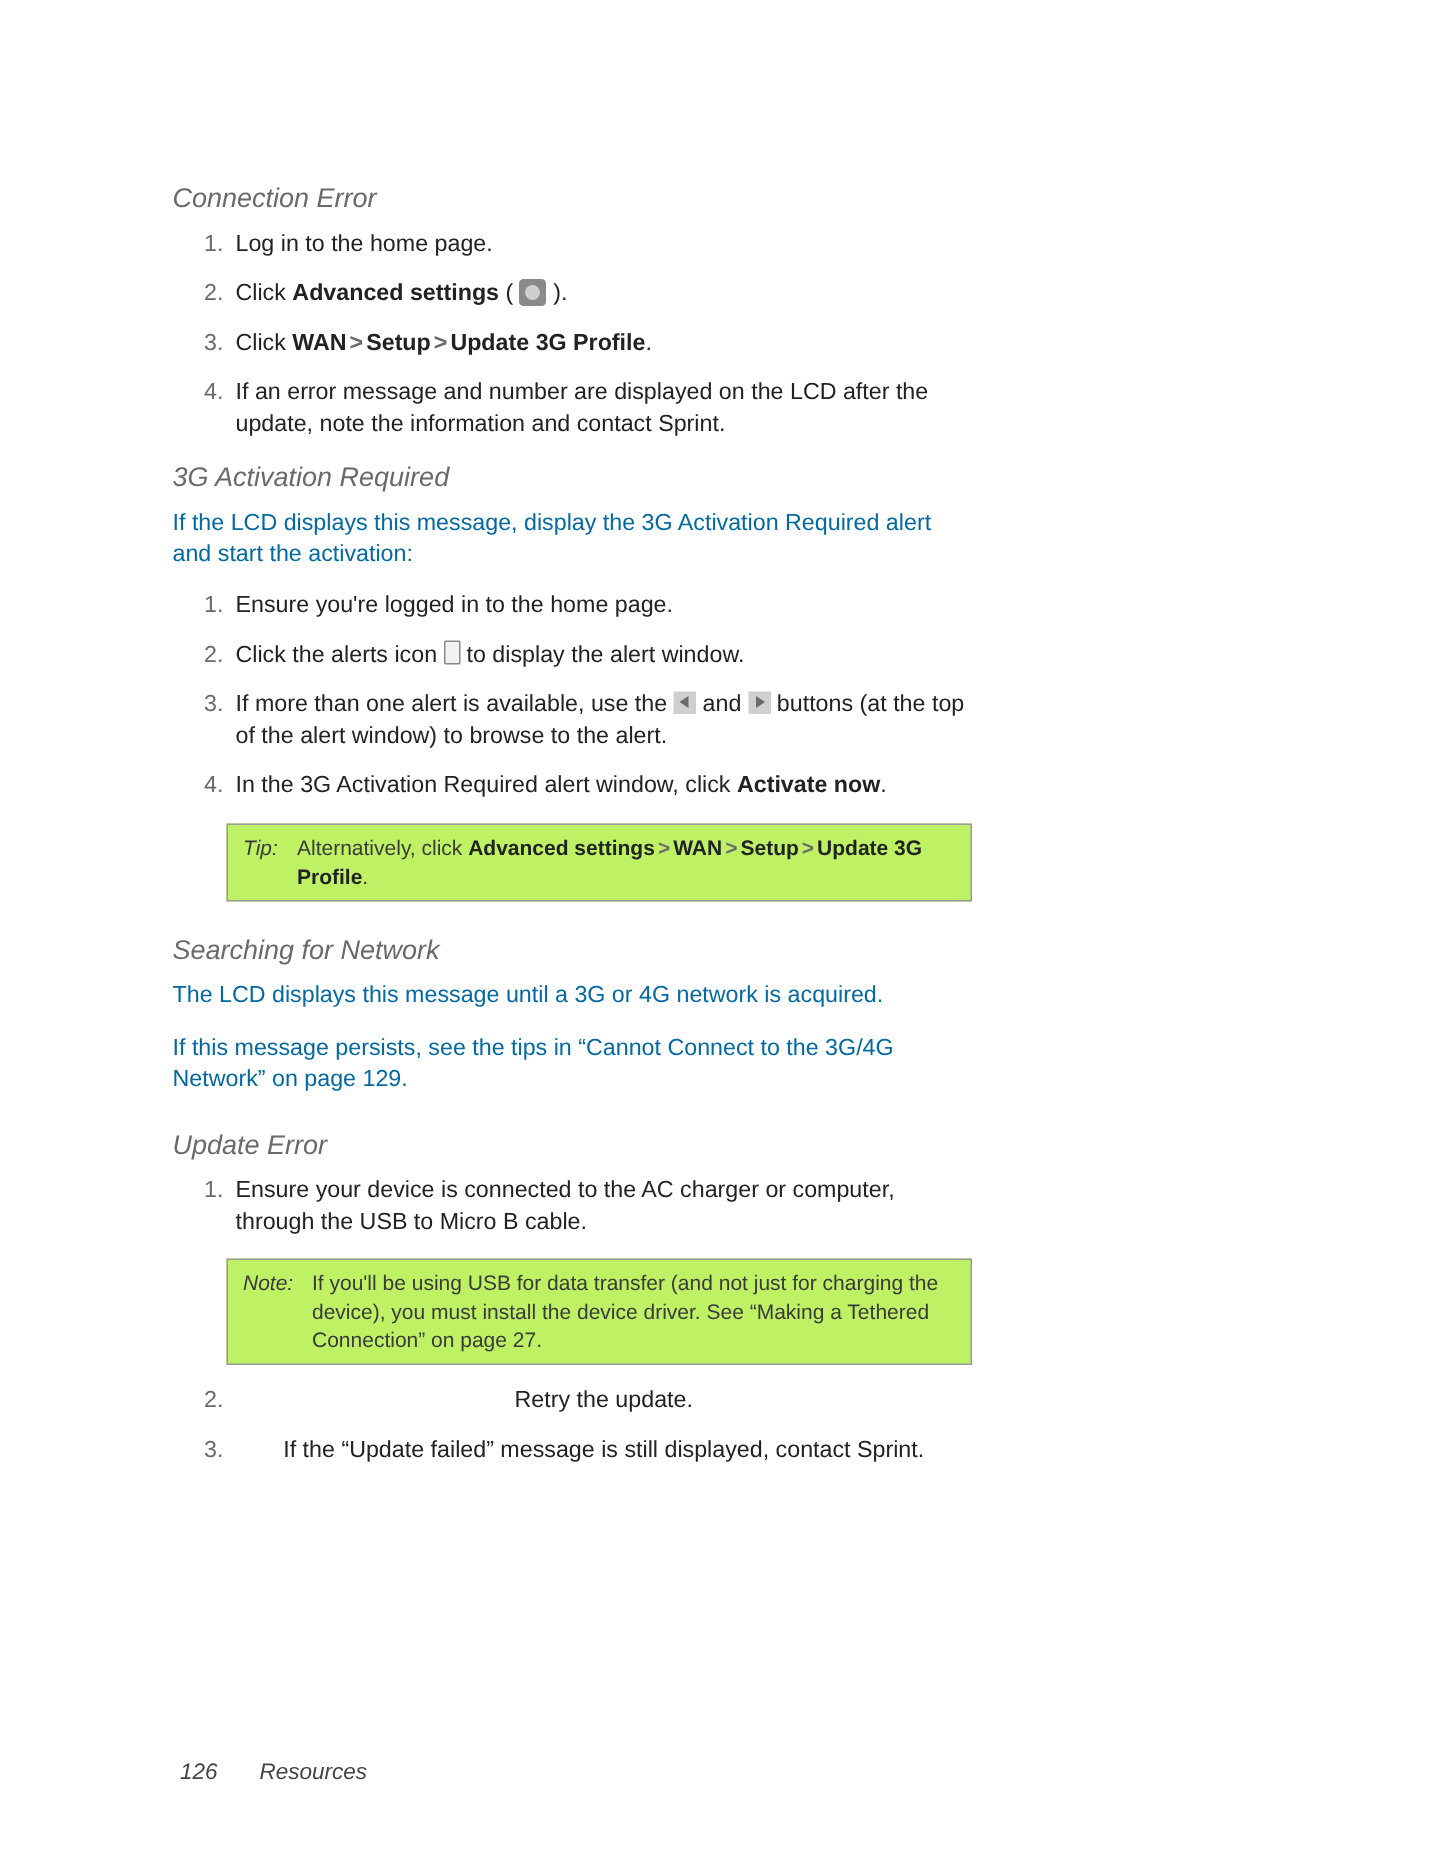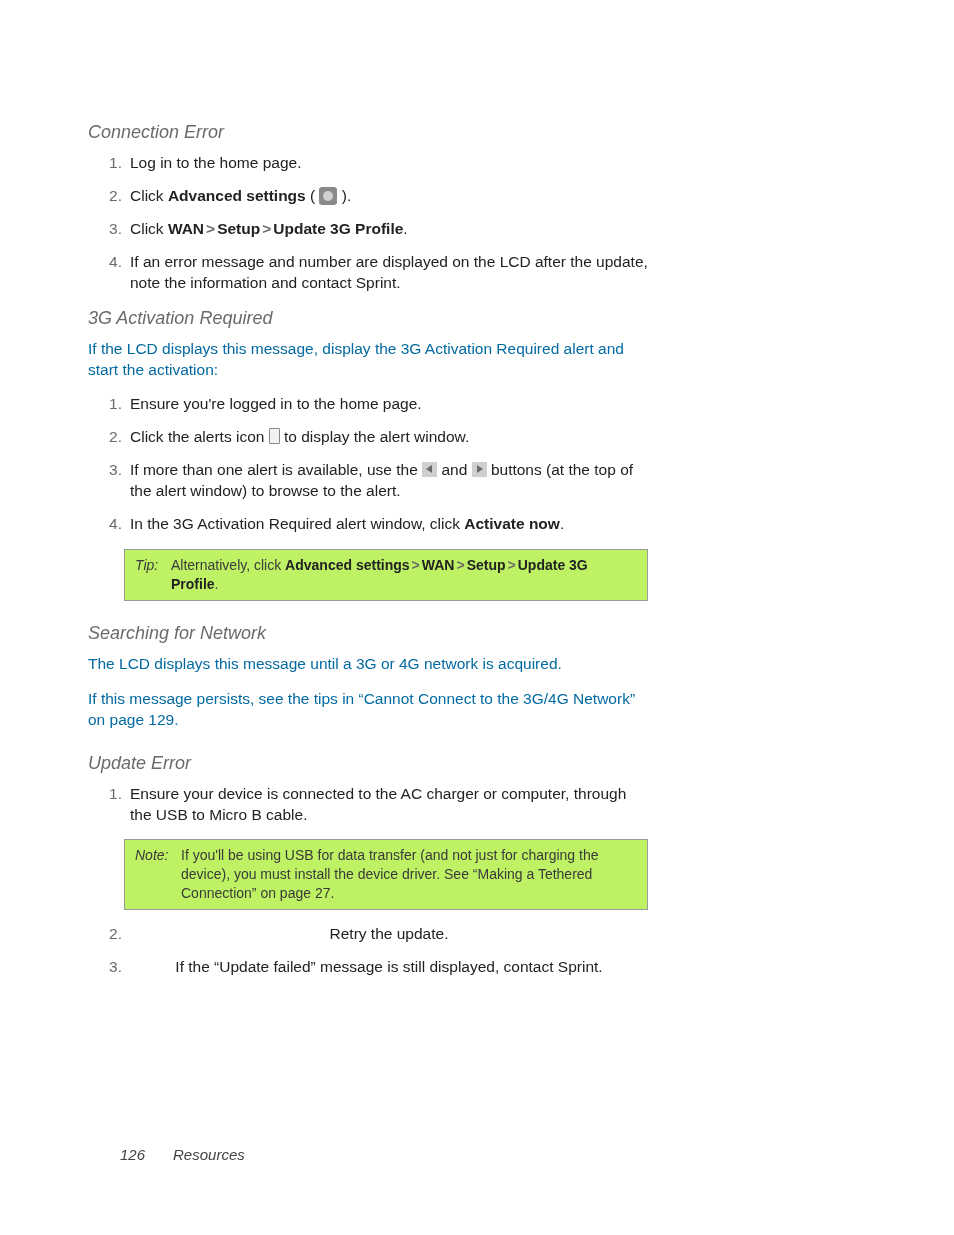--- a/index.html
+++ b/index.html
@@ -6,21 +6,21 @@
     margin: 0;
     padding: 0;
     background: #ffffff;
     font-family: Arial, Helvetica, sans-serif;
     color: #222222;
   }
   .page {
     width: 754px;
     height: 1235px;
     box-sizing: border-box;
-    padding: 122px 106px 70px 88px;
+    padding: 122px 106px 70px 115px;
     position: relative;
   }
   h3.subhead {
     font-style: italic;
     font-weight: 400;
     color: #6a6a6a;
     font-size: 18px;
     margin: 0 0 10px 0;
   }
   h3.subhead.first { margin-top: 0; }
@@ -89,21 +89,21 @@
     display:inline-block; width:15px; height:15px; vertical-align:-2px;
     background:#cfcfcf; position:relative;
   }
   .icon-arrow::after{
     content:""; position:absolute; top:3px; width:0; height:0;
     border-top:4.5px solid transparent; border-bottom:4.5px solid transparent;
   }
   .icon-arrow.left::after{ right:5px; border-right:6px solid #6a6a6a; }
   .icon-arrow.right::after{ left:5px; border-left:6px solid #6a6a6a; }
   .footer {
-    position:absolute; left:120px; bottom:72px;
+    position:absolute; left:120px; bottom:45px;
     font-size:15px; font-style:italic; color:#444;
   }
   .footer .pn { font-weight:400; margin-right:28px; }
 </style>
 </head>
 <body>
 
 <div class="page">
 
   <h3 class="subhead first">Connection Error</h3>

